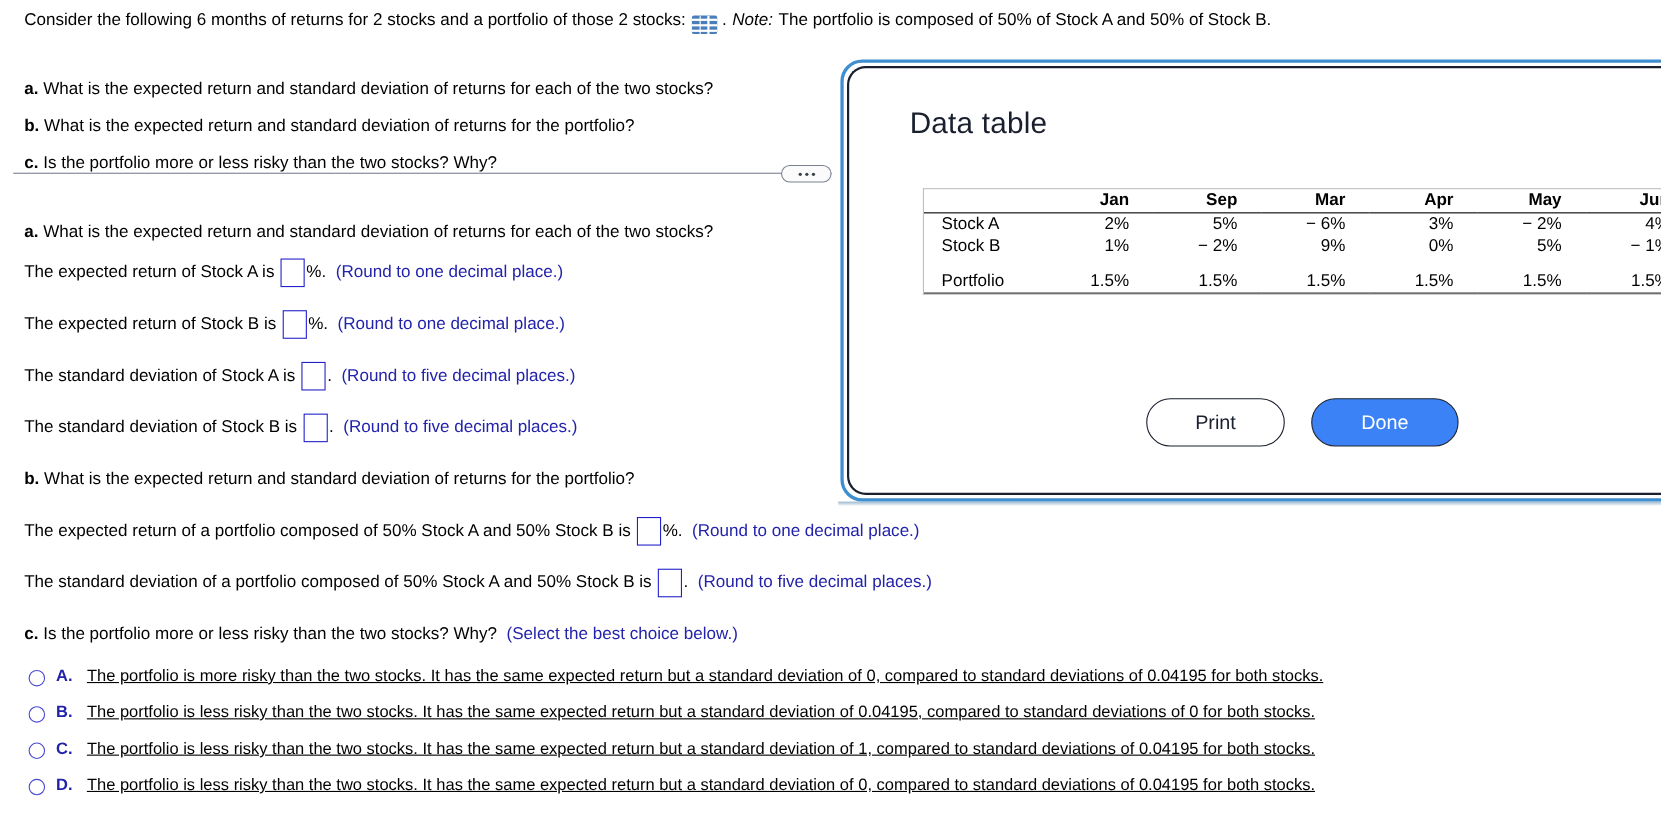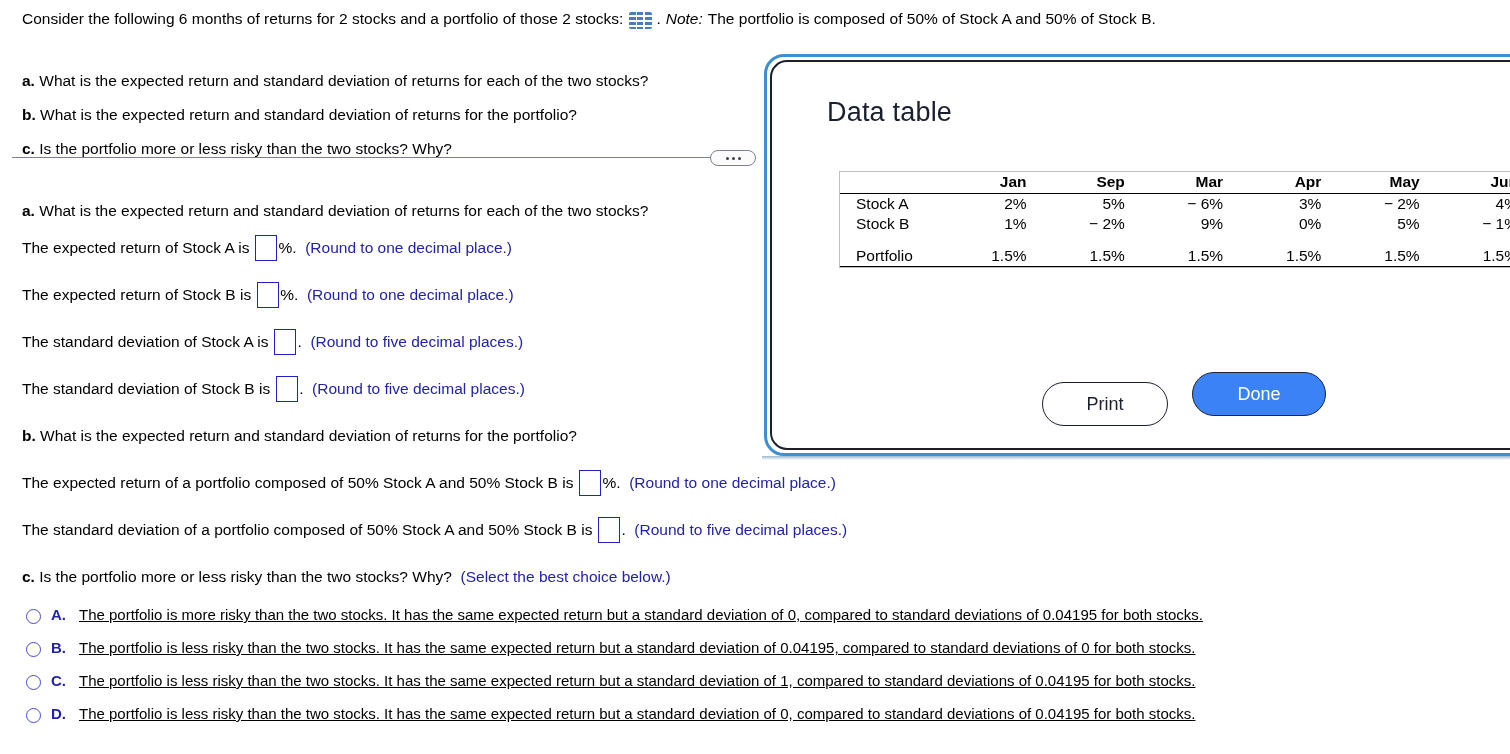--- a/index.html
+++ b/index.html
@@ -12,21 +12,21 @@
     overflow: hidden;
   }
   #page { position: relative; width: 1510px; height: 754px; overflow: hidden; }
   .bold { font-weight: bold; }
   .ital { font-style: italic; }
   .blue { color: #2222aa; }
 
   
   #intro {
     position: absolute; left: 22px; top: 10px;
-    display: flex; align-items: center; gap: 0px;
+    display: flex; align-items: flex-end; gap: 0px;
   }
   #intro .seg { font-size: 15.5px; white-space: pre; }
   .table-icon {
     display: inline-block; width: 23px; height: 17px;
     background: #4a7ebb; border-radius: 2px;
     position: relative; margin: 0 4px -3px 6px;
     overflow: hidden;
   }
   .table-icon i {
     position: absolute; background: #ffffff; display: block;
@@ -140,21 +140,21 @@
     position: absolute; left: 275px; top: 305px;
     display: flex; align-items: center; gap: 24px;
   }
   .btn {
     font-size: 18px; border-radius: 22px; height: 44px;
     display: flex; align-items: center; justify-content: center;
     cursor: pointer;
   }
   .btn.print {
     width: 126px; background: #ffffff;
-    border: 1.6px solid #1a1f2e; color: #1a1f2e; margin-top: 20px;
+    border: 1.6px solid #1a1f2e; color: #1a1f2e;
   }
   .btn.done {
     width: 134px; background: #3b82f6;
     border: 1.6px solid #1f2430; color: #ffffff;
   }
 </style>
 </head>
 <body>
 
 <div id="page">

